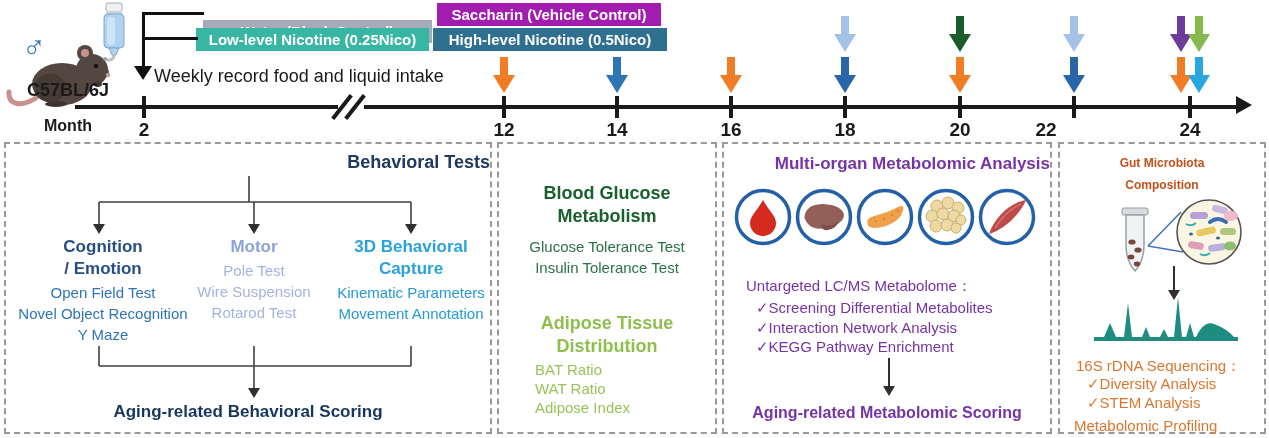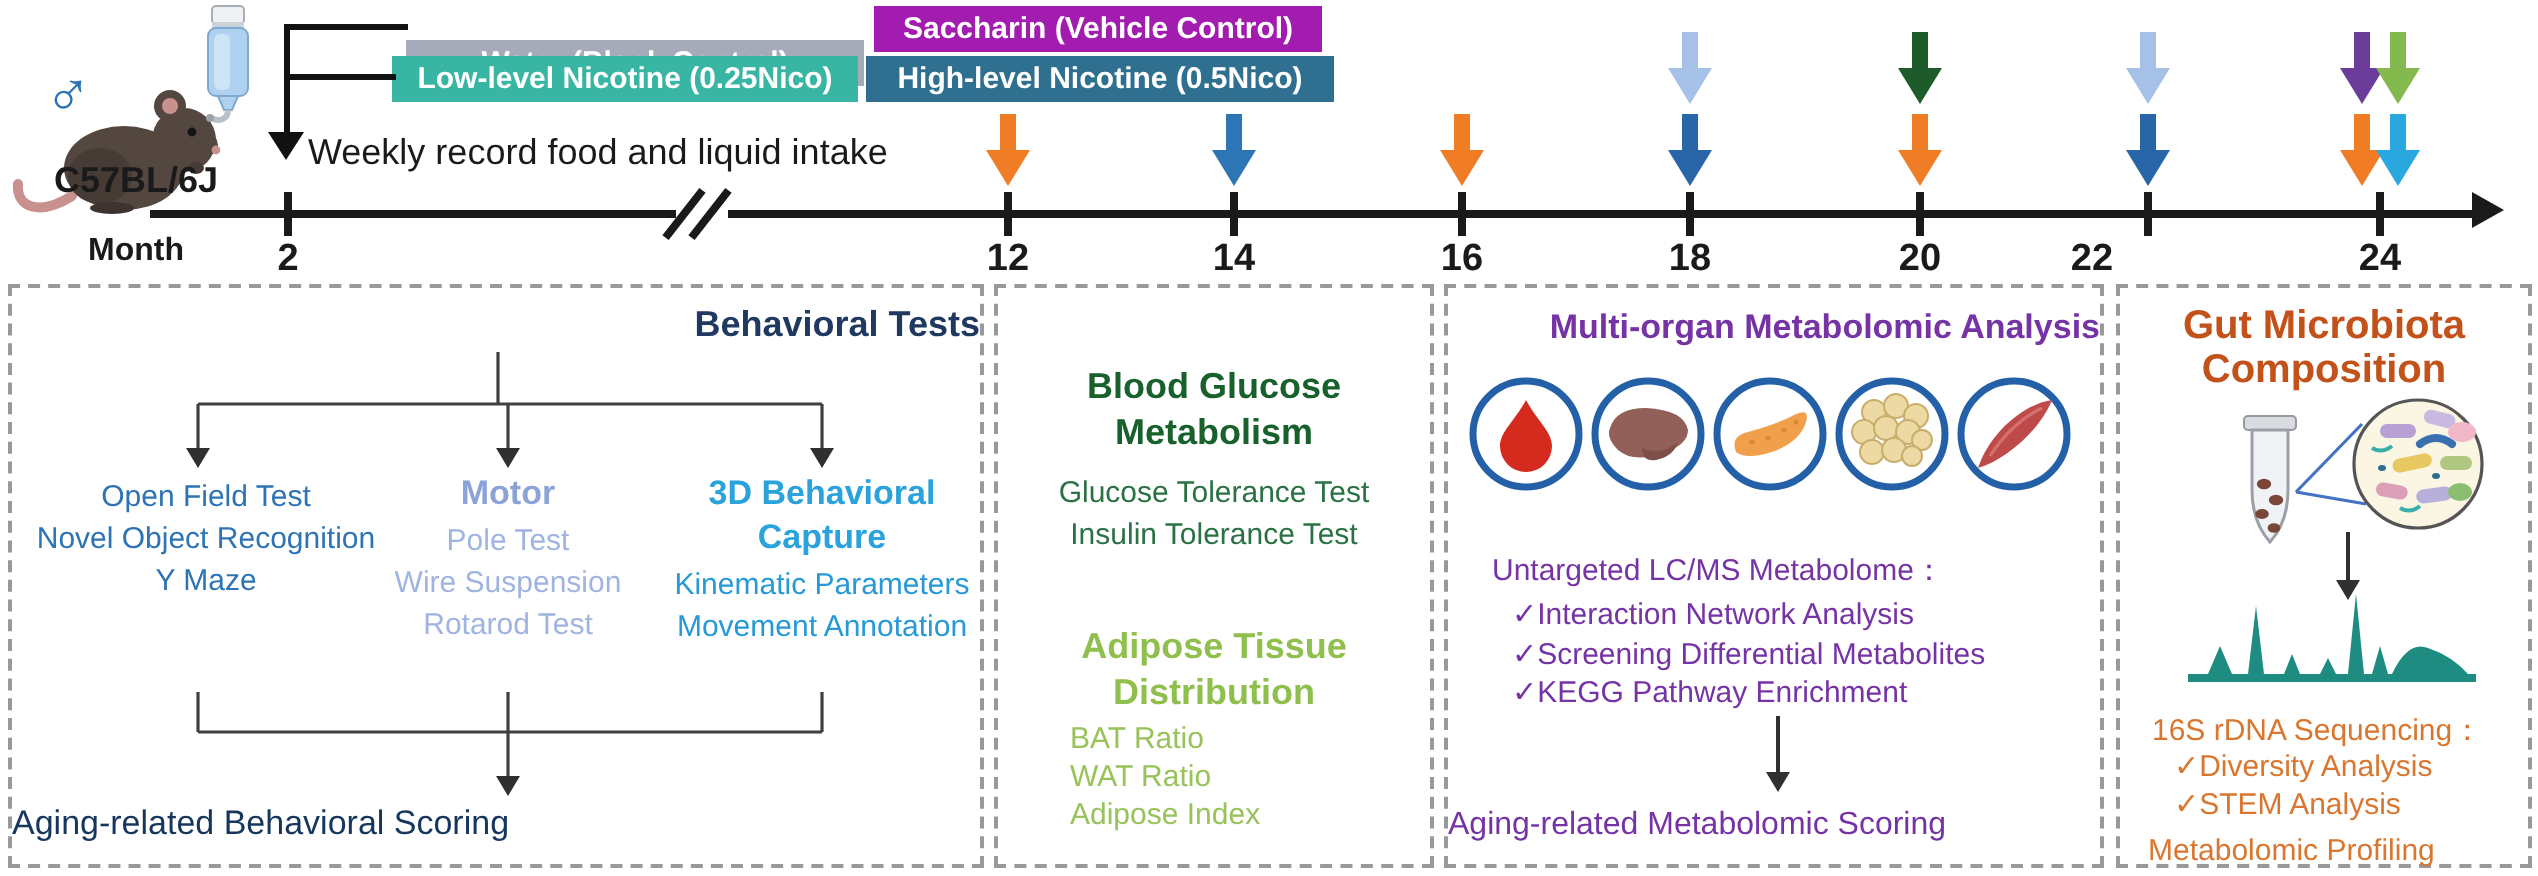--- a/index.html
+++ b/index.html
@@ -33,21 +33,21 @@
   
   .panel{position:absolute;top:142px;height:292px;border:2px dashed #999;box-sizing:border-box;background:#fff;}
   #panel-behavioral{left:4px;width:488px;}
   #panel-glucose{left:497px;width:220px;}
   #panel-metabolomic{left:722px;width:330px;}
   #panel-microbiota{left:1058px;width:208px;}
   .p-title{position:absolute;left:0;width:100%;text-align:right;font-weight:bold;}
   .bt-col{position:absolute;top:92px;text-align:center;}
   .bt-head{font-size:17px;font-weight:bold;line-height:22px;}
   .bt-items{margin-top:2px;font-size:15px;line-height:21px;white-space:nowrap;}
-  .scoring{position:absolute;left:0;width:100%;font-weight:normal;}
+  .scoring{position:absolute;left:0;width:100%;text-align:center;font-weight:bold;}
   .center-lines{position:absolute;left:0;width:100%;text-align:center;}
   .vline{position:absolute;width:2px;background:#303030;}
   .vhead{position:absolute;width:0;height:0;border-left:6px solid transparent;
       border-right:6px solid transparent;border-top:10px solid #303030;}
   .chk-lines{position:absolute;font-size:15px;line-height:19px;white-space:nowrap;}
 </style>
 </head>
 <body>
 
 <div id="fig">
@@ -169,20 +169,24 @@
     <div class="p-title" style="top: 8px; font-size: 18px; color: rgb(31, 57, 96);">Behavioral Tests</div>
     <svg class="abs" style="left:0;top:0;" width="486" height="290" viewBox="0 0 486 290">
       <path d="M243,32 V58 M93,58 H405 M93,58 V80 M248,58 V80 M405,58 V80" stroke="#404040" stroke-width="1.6" fill="none"></path>
       <polygon points="87,80 99,80 93,90" fill="#303030"></polygon>
       <polygon points="242,80 254,80 248,90" fill="#303030"></polygon>
       <polygon points="399,80 411,80 405,90" fill="#303030"></polygon>
       <path d="M93,202 V222 M405,202 V222 M93,222 H405 M248,202 V244" stroke="#404040" stroke-width="1.6" fill="none"></path>
       <polygon points="242,244 254,244 248,254" fill="#303030"></polygon>
     </svg>
     <div class="bt-col" style="left:2px;width:190px;">
+      <div class="bt-head" style="color: rgb(39, 77, 133);">
+          <div>Cognition</div>
+          <div>/ Emotion</div>
+        </div>
       <div class="bt-items" style="color: rgb(46, 116, 181);">
           <div>Open Field Test</div>
           <div>Novel Object Recognition</div>
           <div>Y Maze</div>
         </div>
     </div>
     <div class="bt-col" style="left:173px;width:150px;">
       <div class="bt-head" style="color: rgb(139, 163, 217);">
           <div>Motor</div>
         </div>
@@ -261,31 +265,31 @@
         </g>
       </svg>
       <svg width="58" height="58" viewBox="0 0 58 58">
         <circle cx="29" cy="29" r="26.5" fill="#fff" stroke="#2460A8" stroke-width="3.5"></circle>
         <path d="M11,46 C17,28 34,14 48,12 C42,27 25,42 11,46 Z" fill="#BE4A4A"></path>
         <path d="M17,40 C24,29 34,20 43,16" stroke="#D47070" stroke-width="1.6" fill="none"></path>
       </svg>
     </div>
     <div class="chk-lines" style="left: 22px; top: 132px; color: rgb(118, 51, 165);">Untargeted LC/MS Metabolome：</div>
     <div class="chk-lines" style="left: 32px; top: 154px; line-height: 19.5px; color: rgb(118, 51, 165);">
+        <div>✓Screening Differential Metabolites</div>
         <div>✓Interaction Network Analysis</div>
-        <div>✓Screening Differential Metabolites</div>
         <div>✓KEGG Pathway Enrichment</div>
       </div>
     <div class="vline" style="left:164px;top:214px;height:28px;"></div>
     <div class="vhead" style="left:159px;top:242px;"></div>
     <div class="scoring" style="top: 260px; font-size: 16px; color: rgb(118, 51, 165);">Aging-related Metabolomic Scoring</div>
   </div>
 
   <div class="panel" id="panel-microbiota">
-    <div class="center-lines" style="top: 8px; font-size: 20px; font-weight: bold; line-height: 22px; color: rgb(194, 81, 26);">
+    <div class="center-lines" style="top: 8px; font-size: 12px; font-weight: bold; line-height: 22px; color: rgb(194, 81, 26);">
         <div>Gut Microbiota</div>
         <div>Composition</div>
       </div>
     <svg class="abs" style="left:0;top:50px;" width="208" height="120" viewBox="0 0 208 120">
       <line x1="88" y1="52" x2="121" y2="18" stroke="#4472C4" stroke-width="1.6"></line>
       <line x1="88" y1="52" x2="123" y2="58" stroke="#4472C4" stroke-width="1.6"></line>
       <g>
         <rect x="62" y="14" width="26" height="7" rx="2" fill="#D8DCE0" stroke="#999"></rect>
         <path d="M66,21 h18 v30 q0,16 -9,26 q-9,-10 -9,-26 Z" fill="#EFF3F5" stroke="#9AA0A6" stroke-width="1.5"></path>
         <ellipse cx="72" cy="48" rx="3.6" ry="2.6" fill="#7A4638"></ellipse>

